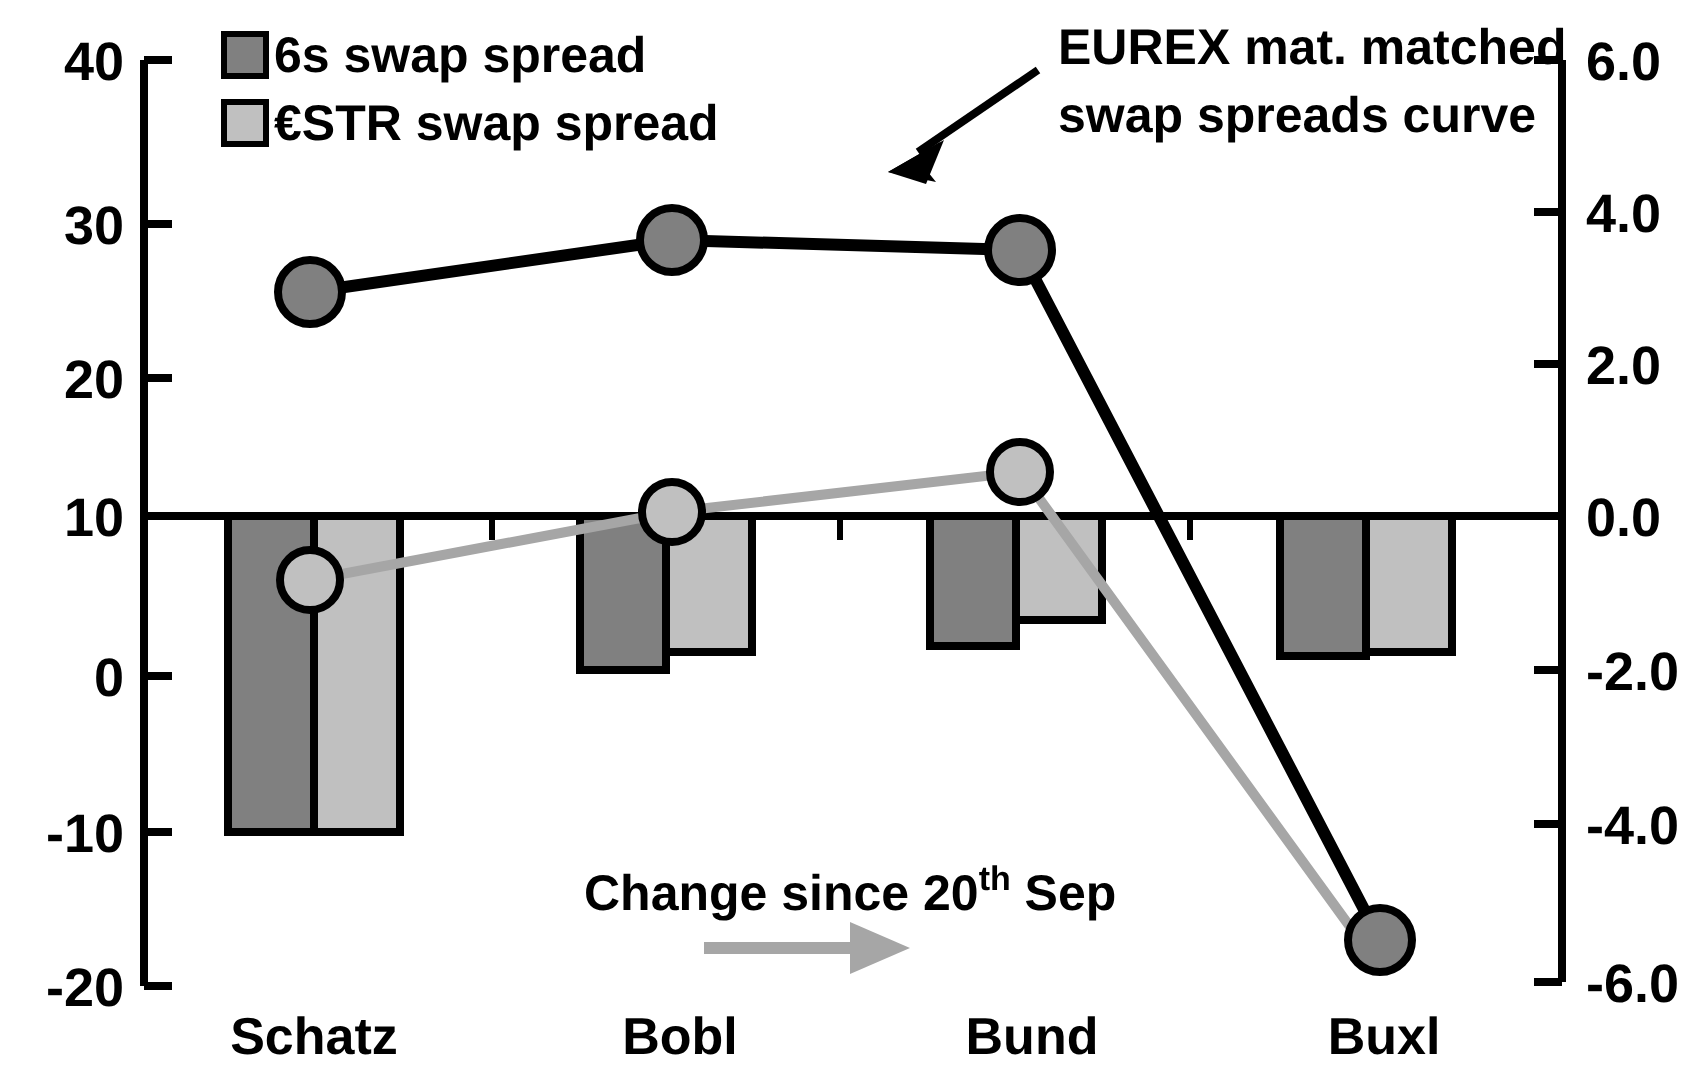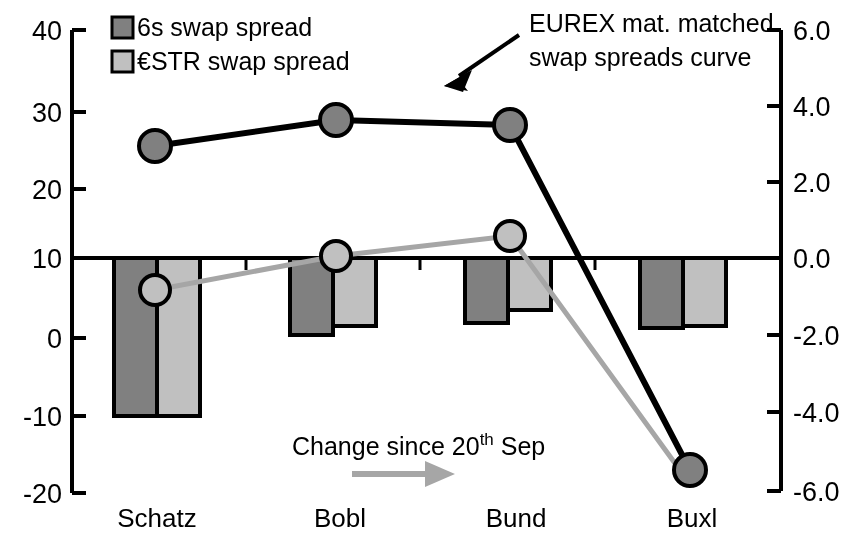--- a/index.html
+++ b/index.html
@@ -11,20 +11,21 @@
     width: 852px;
     height: 539px;
     font-family: "Liberation Sans", sans-serif;
     color: #000000;
     overflow: hidden;
   }
   #chart-root {
     position: relative;
     width: 716px;
     height: 539px;
+    font-weight: bold;
   }
   #chart-svg {
     position: absolute;
     left: 0;
     top: 0;
     width: 852px;
     height: 539px;
   }
   .tick-label {
     font-family: "Liberation Sans", sans-serif;

